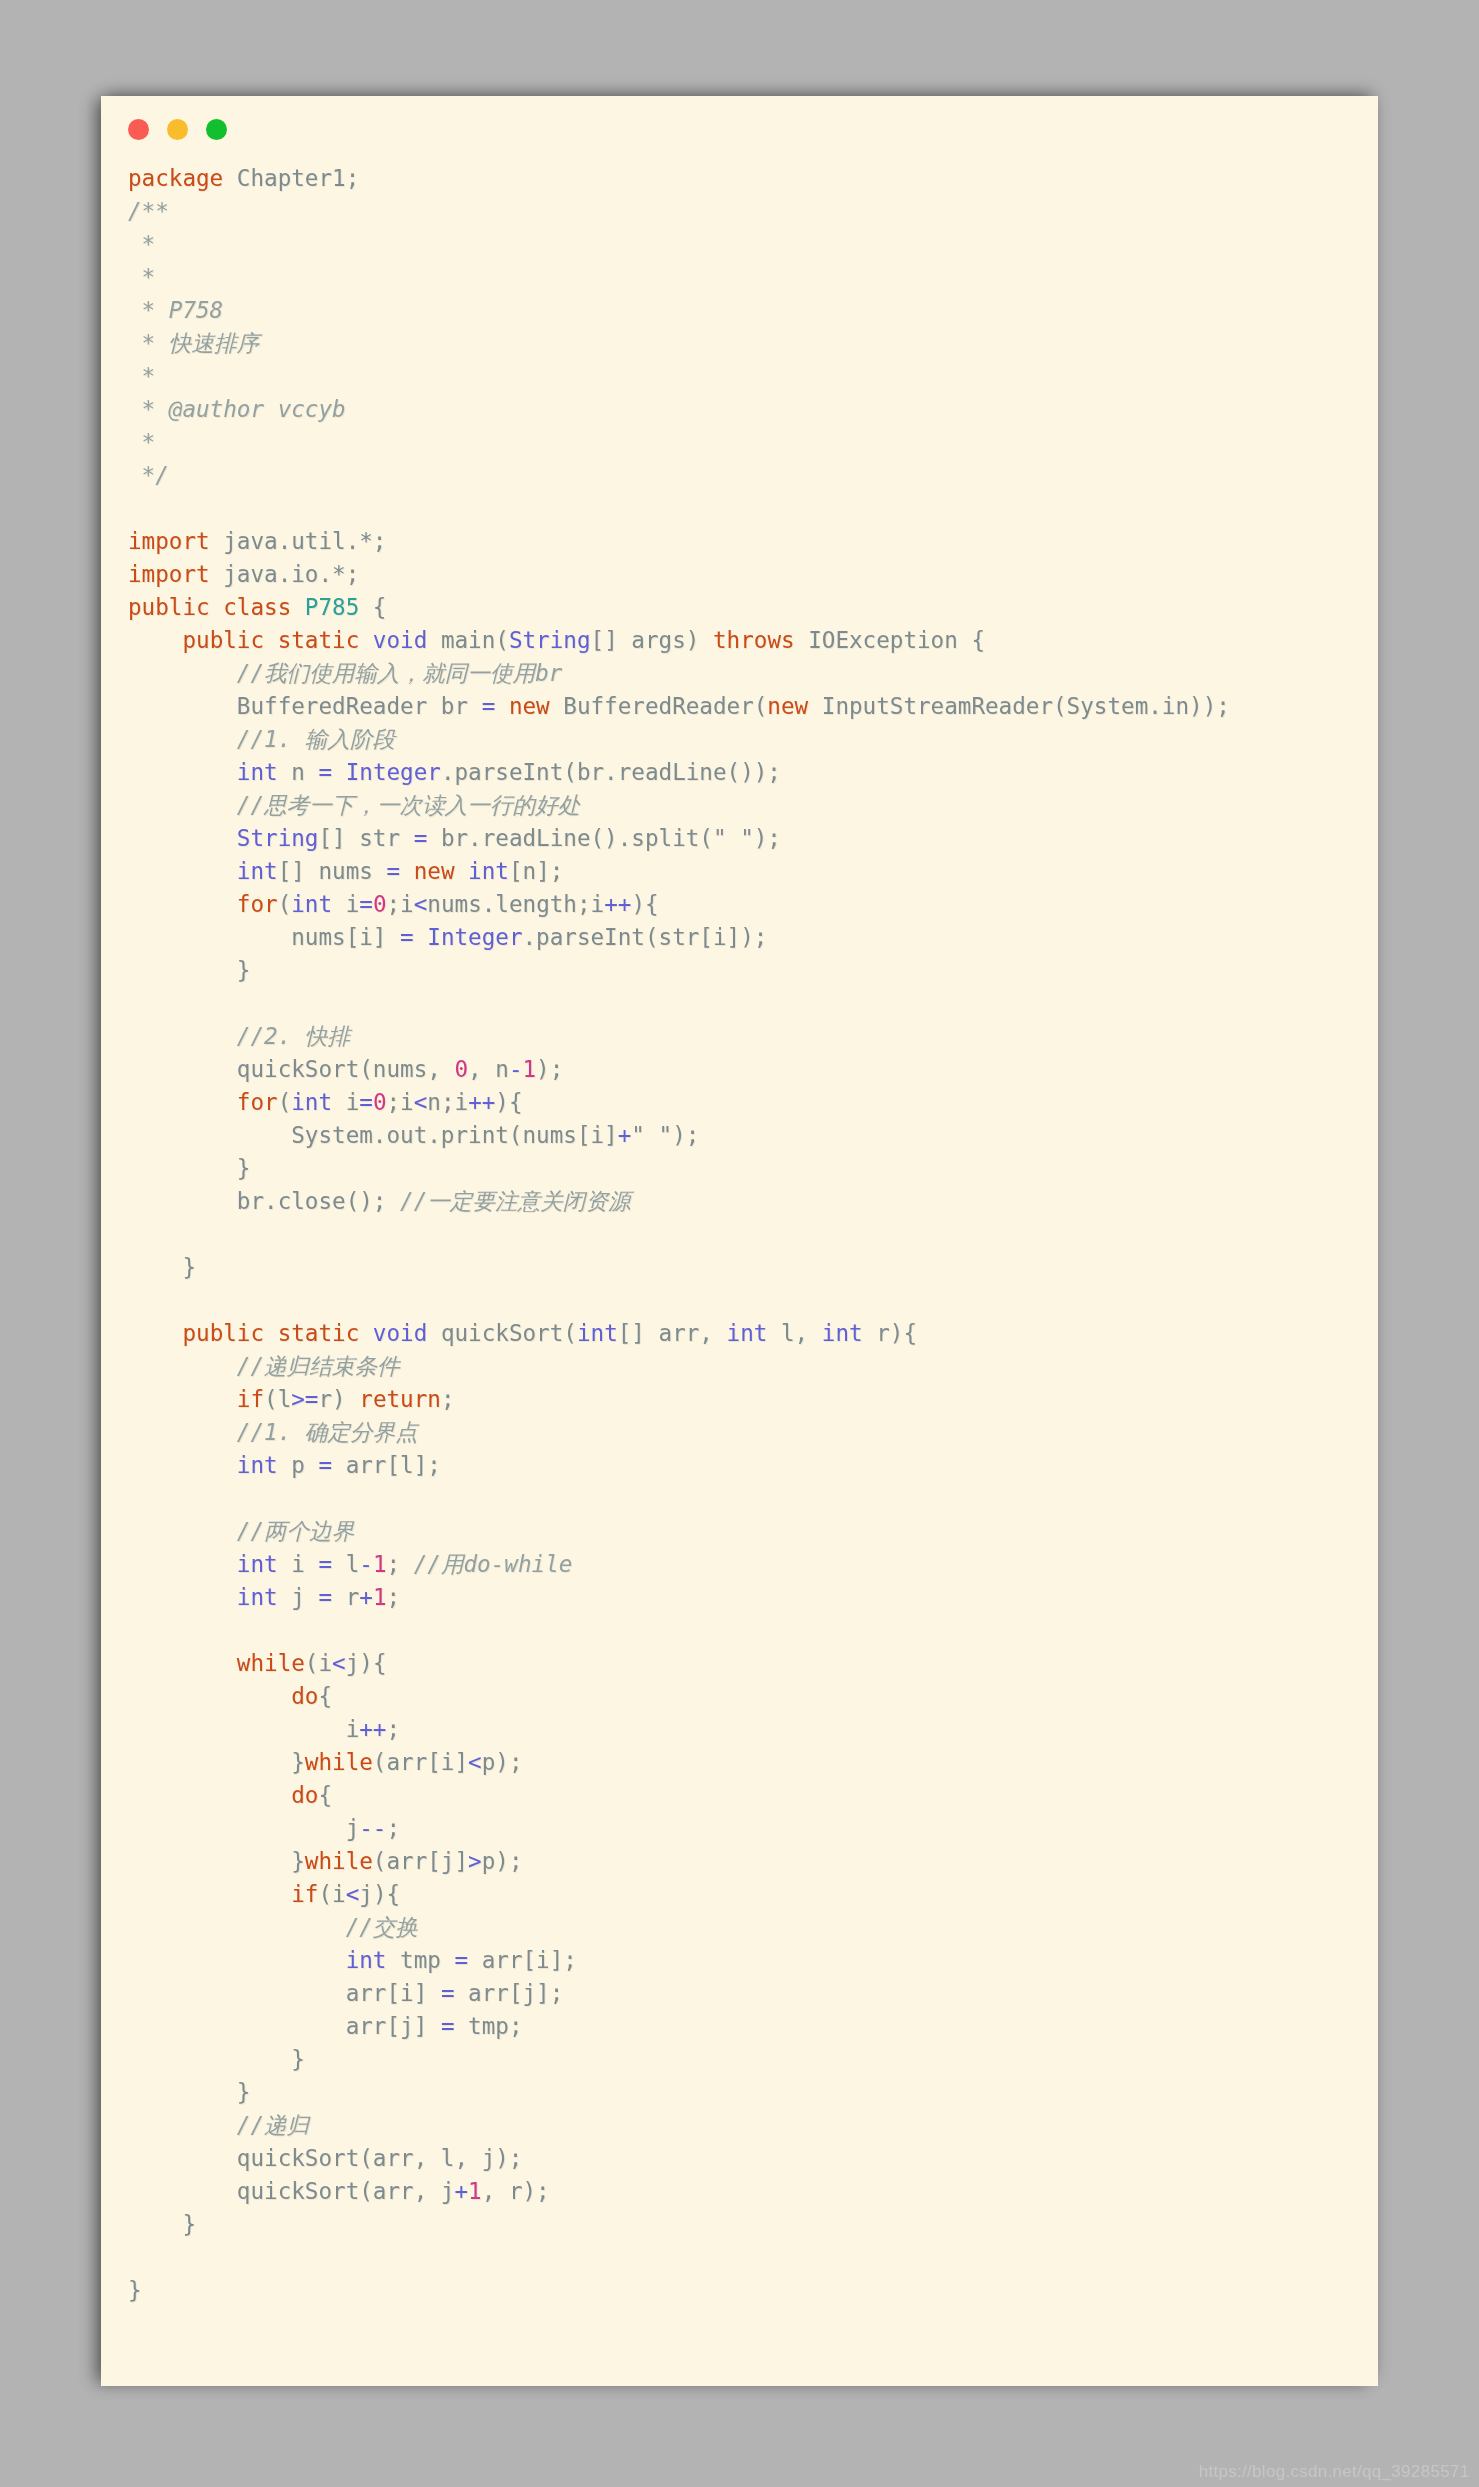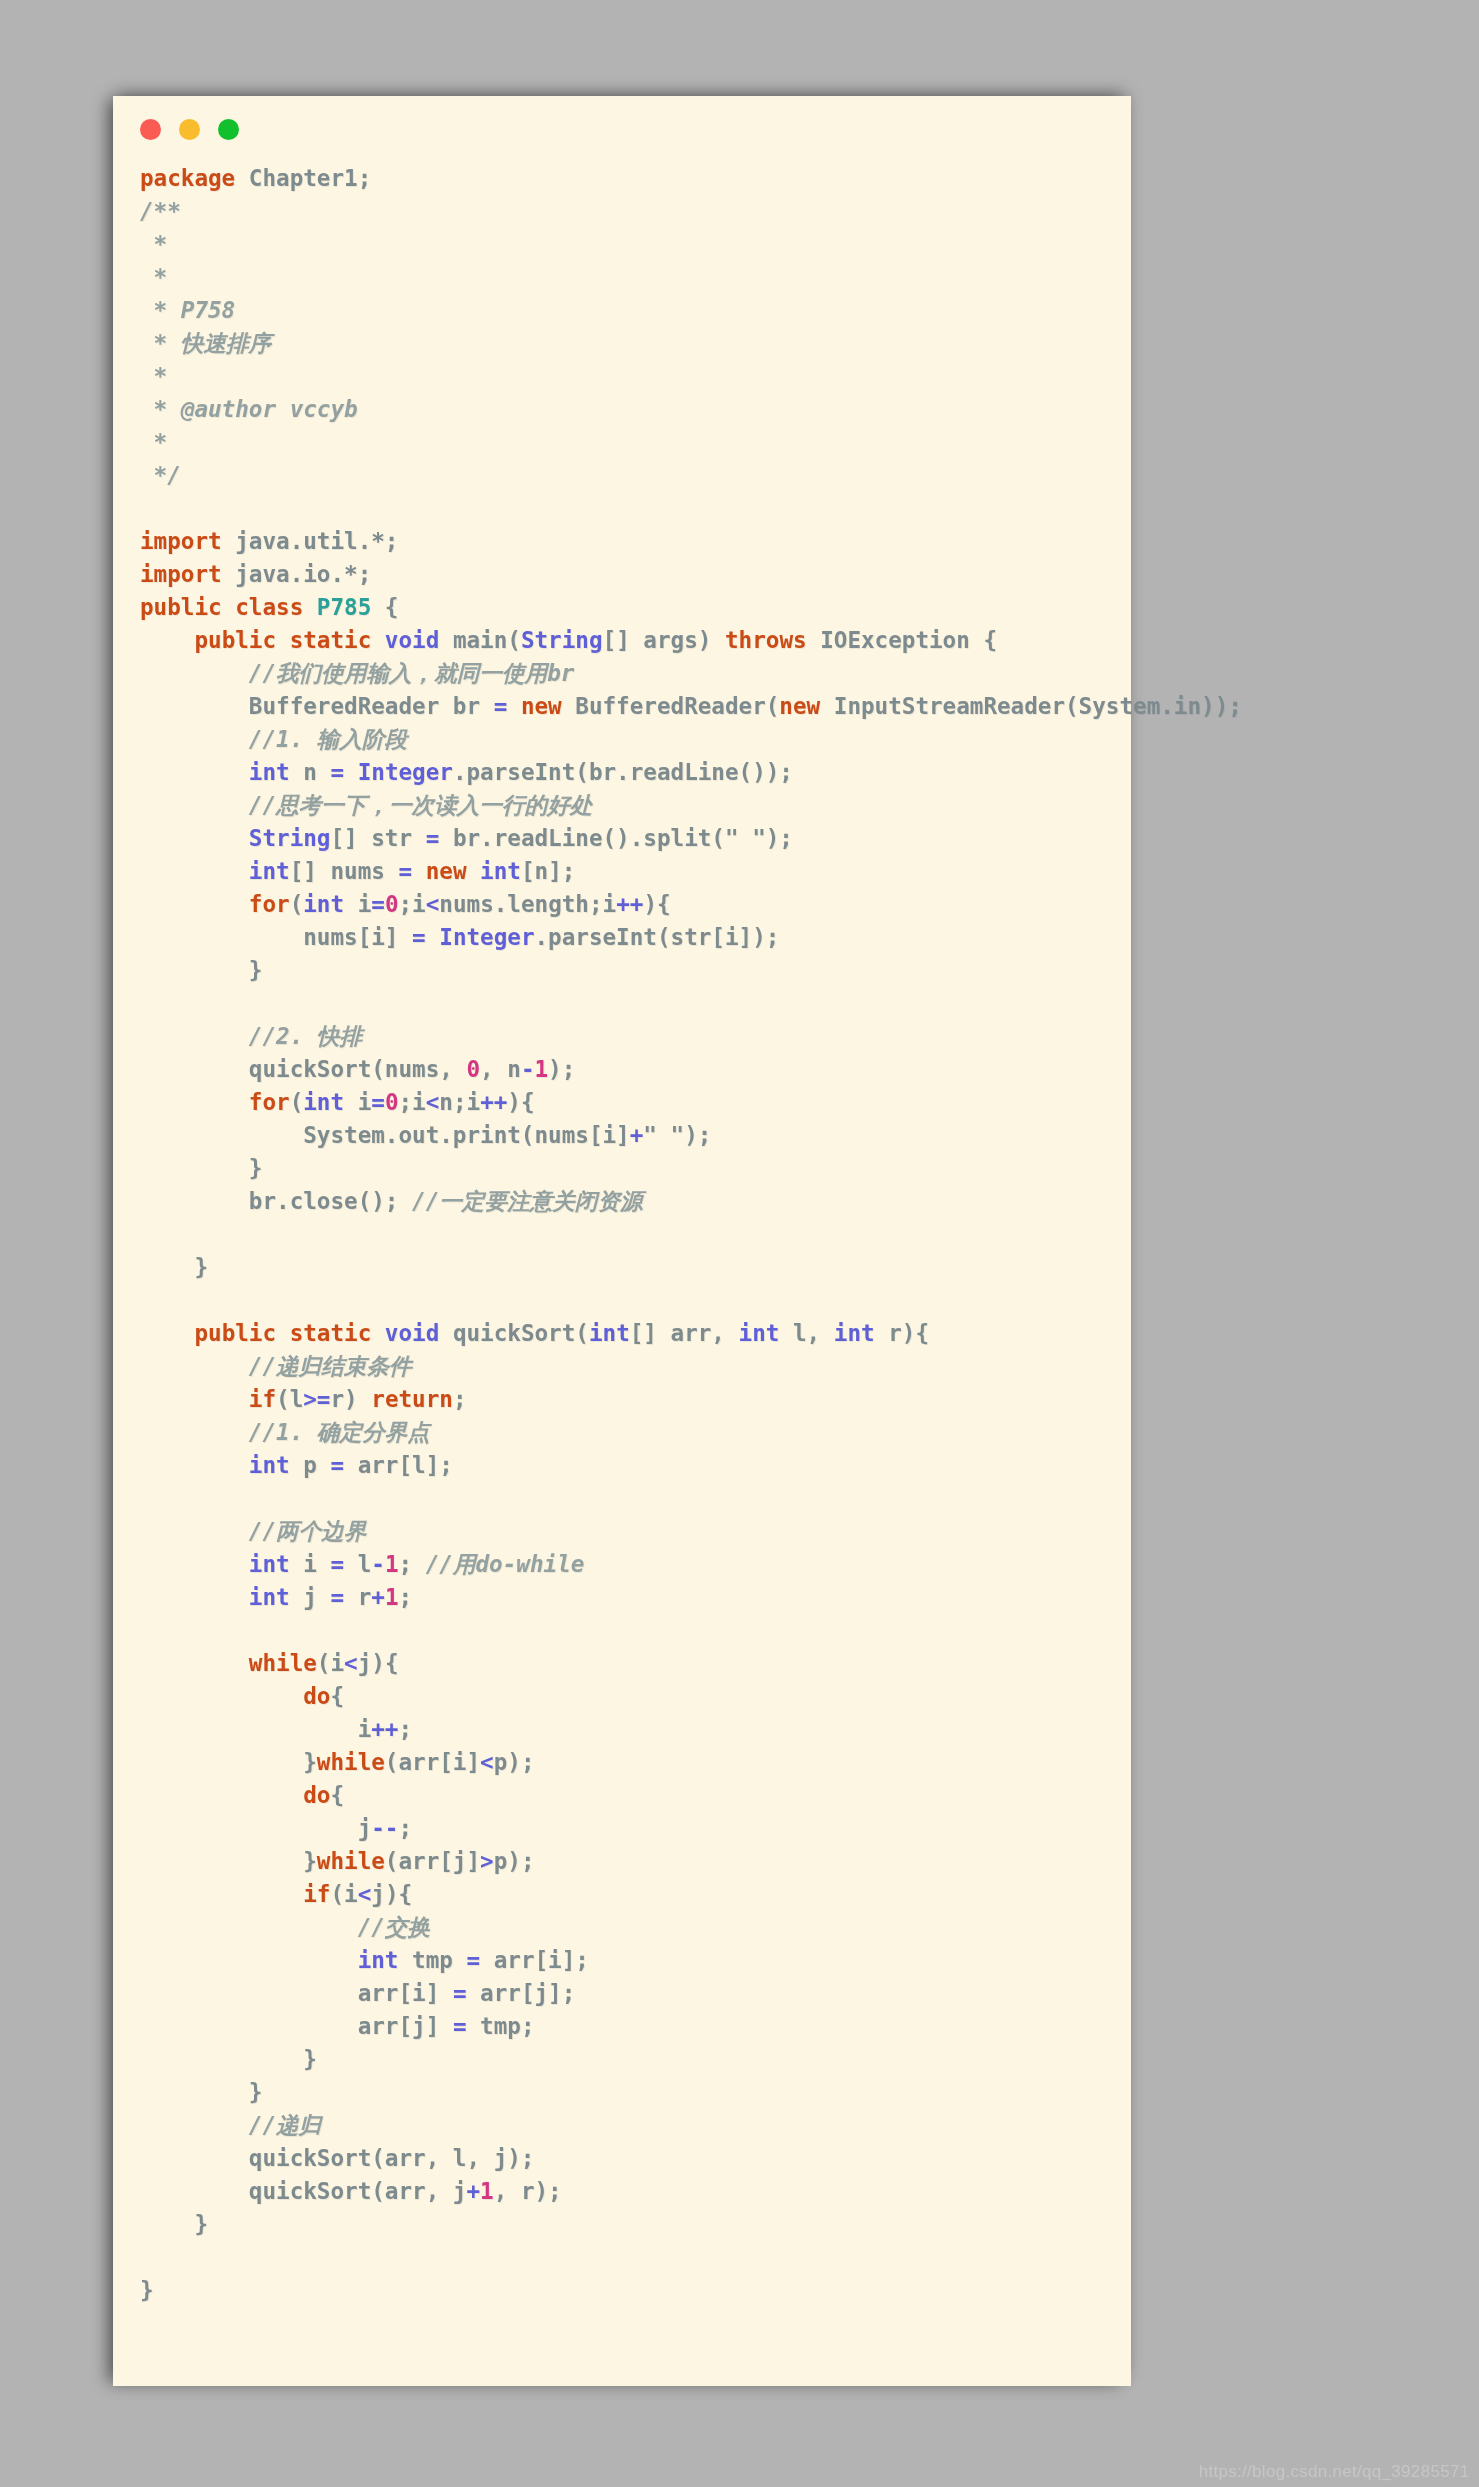--- a/index.html
+++ b/index.html
@@ -11,29 +11,28 @@
     width: 1480px;
     height: 2487px;
     position: relative;
     font-family: "DejaVu Sans Mono", "Liberation Mono", monospace;
     overflow: hidden;
   }
 
   
   #code-window {
     position: absolute;
-    left: 113px;
+    left: 101px;
     top: 96px;
-    width: 1018px;
+    width: 1277px;
     height: 2290px;
     background: #fdf6e3;
     box-shadow: -9px 0 16px -3.5px rgba(0,0,0,0.45),
                  0  -7px 16px -5.3px rgba(0,0,0,0.35);
     box-sizing: border-box;
-    font-weight: bold;
   }
 
   
   #titlebar {
     height: 66px;
     display: flex;
     align-items: center;
     padding-left: 27px;
     gap: 18px;
     box-sizing: border-box;

